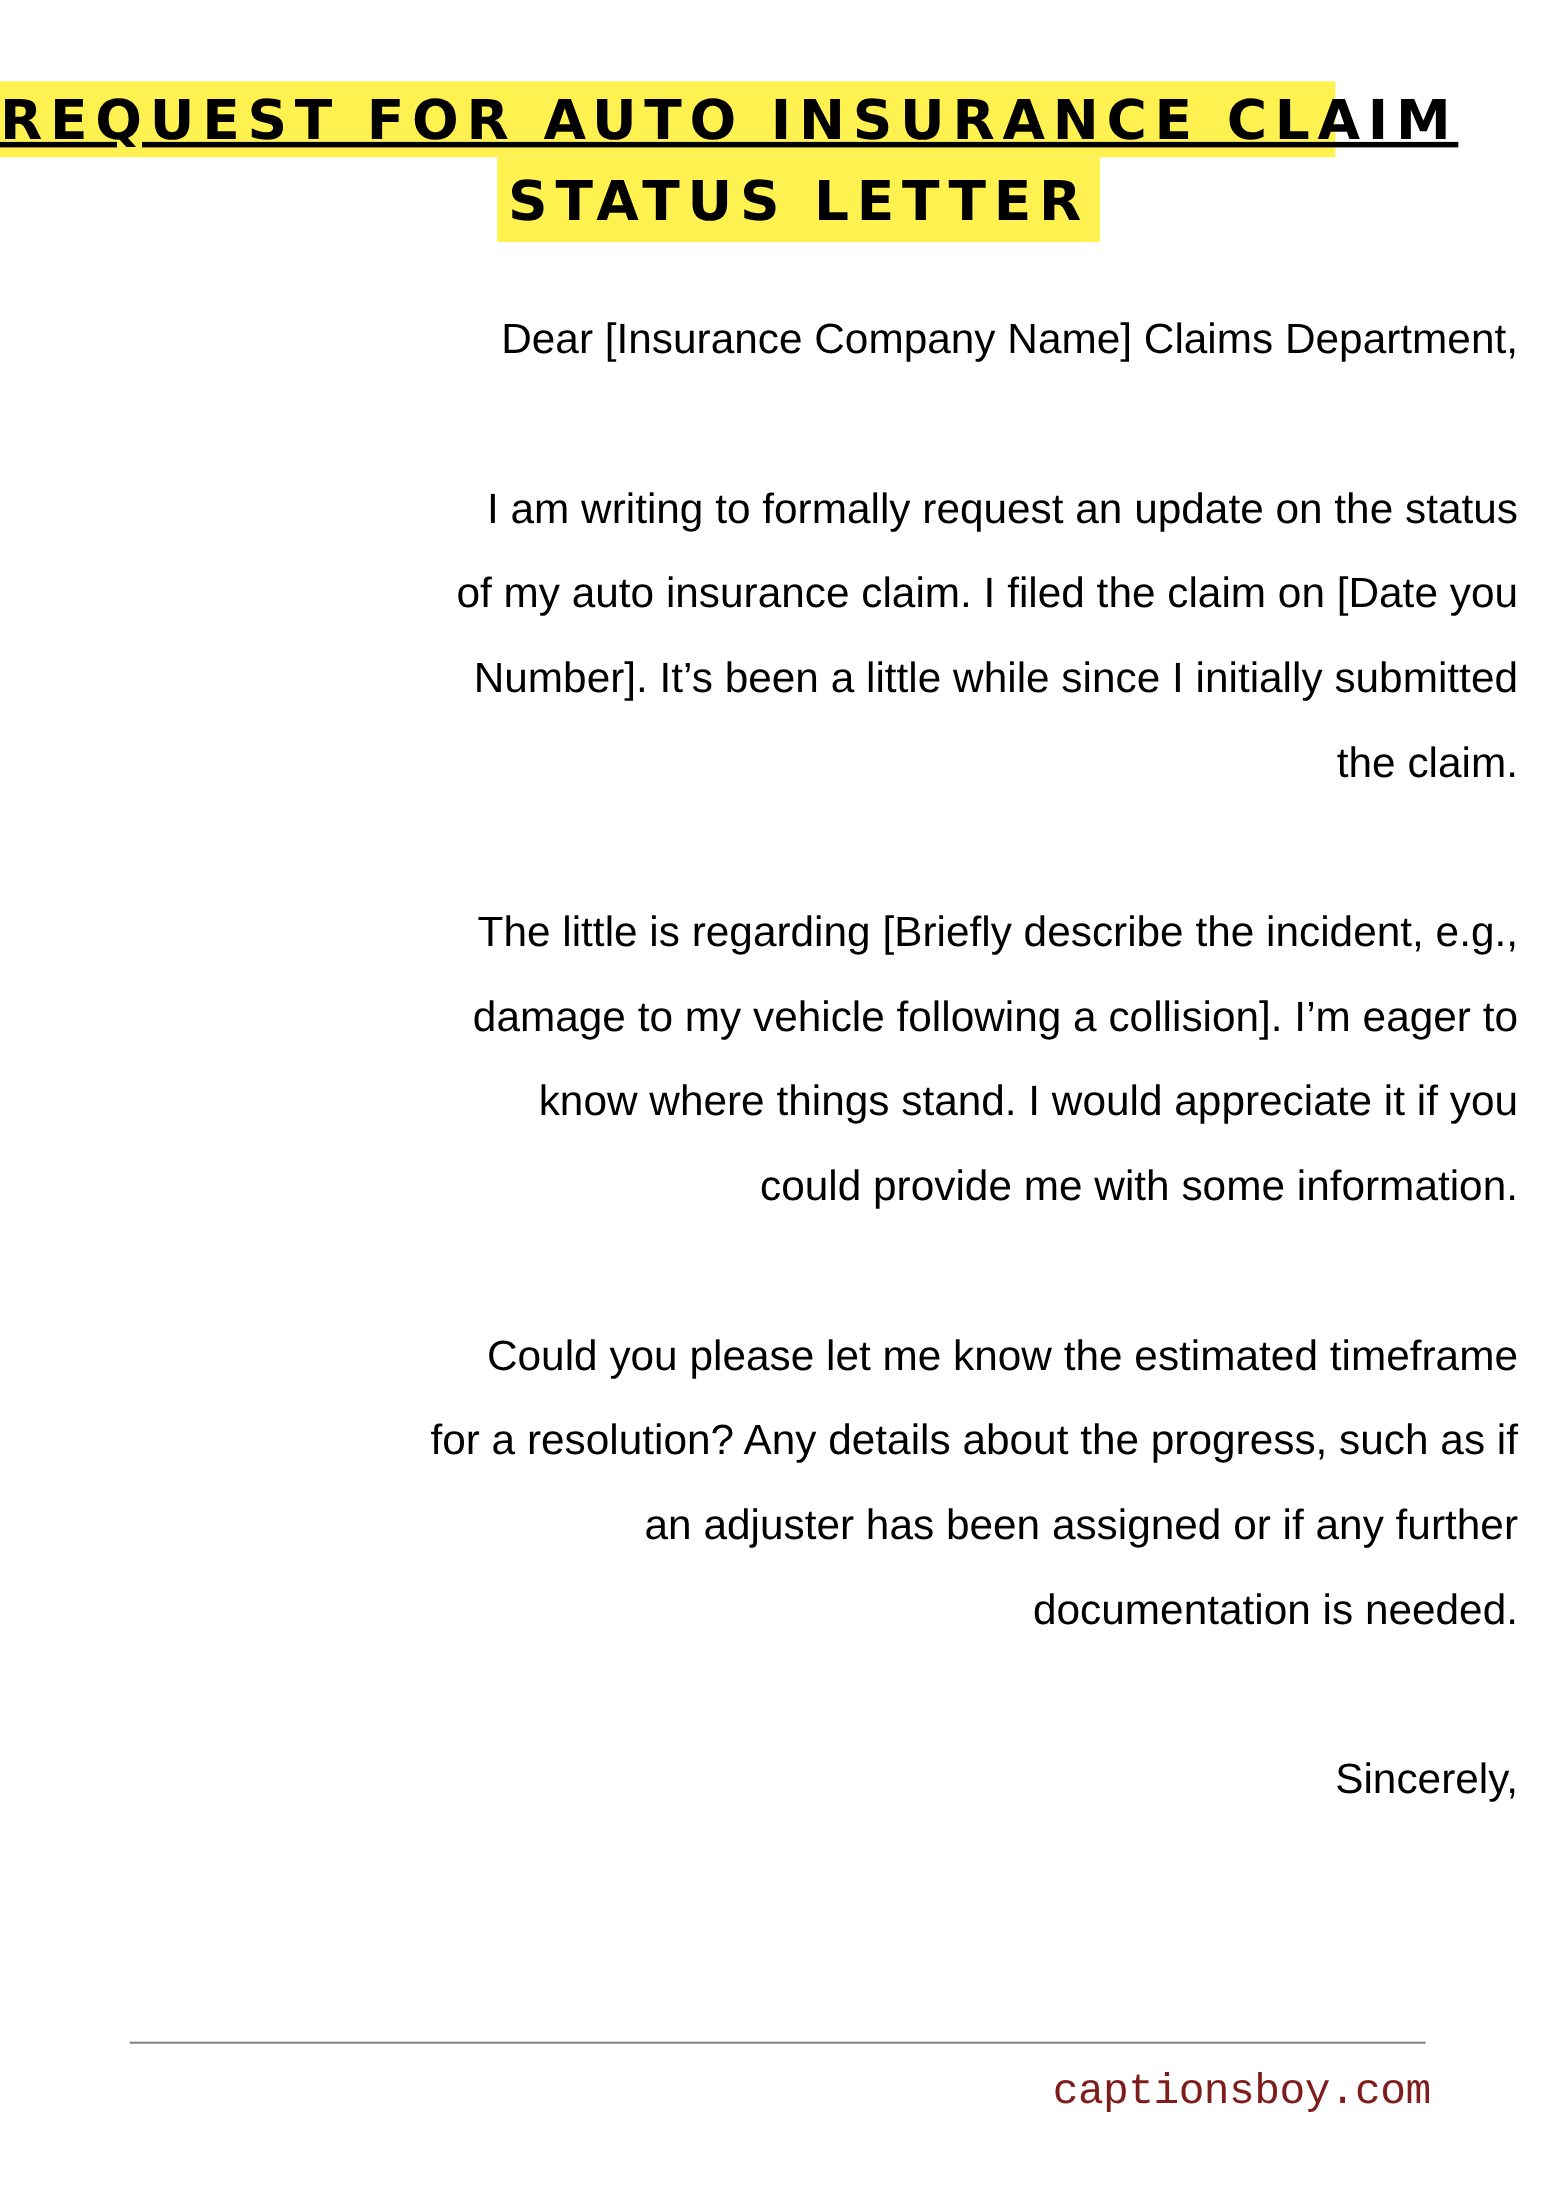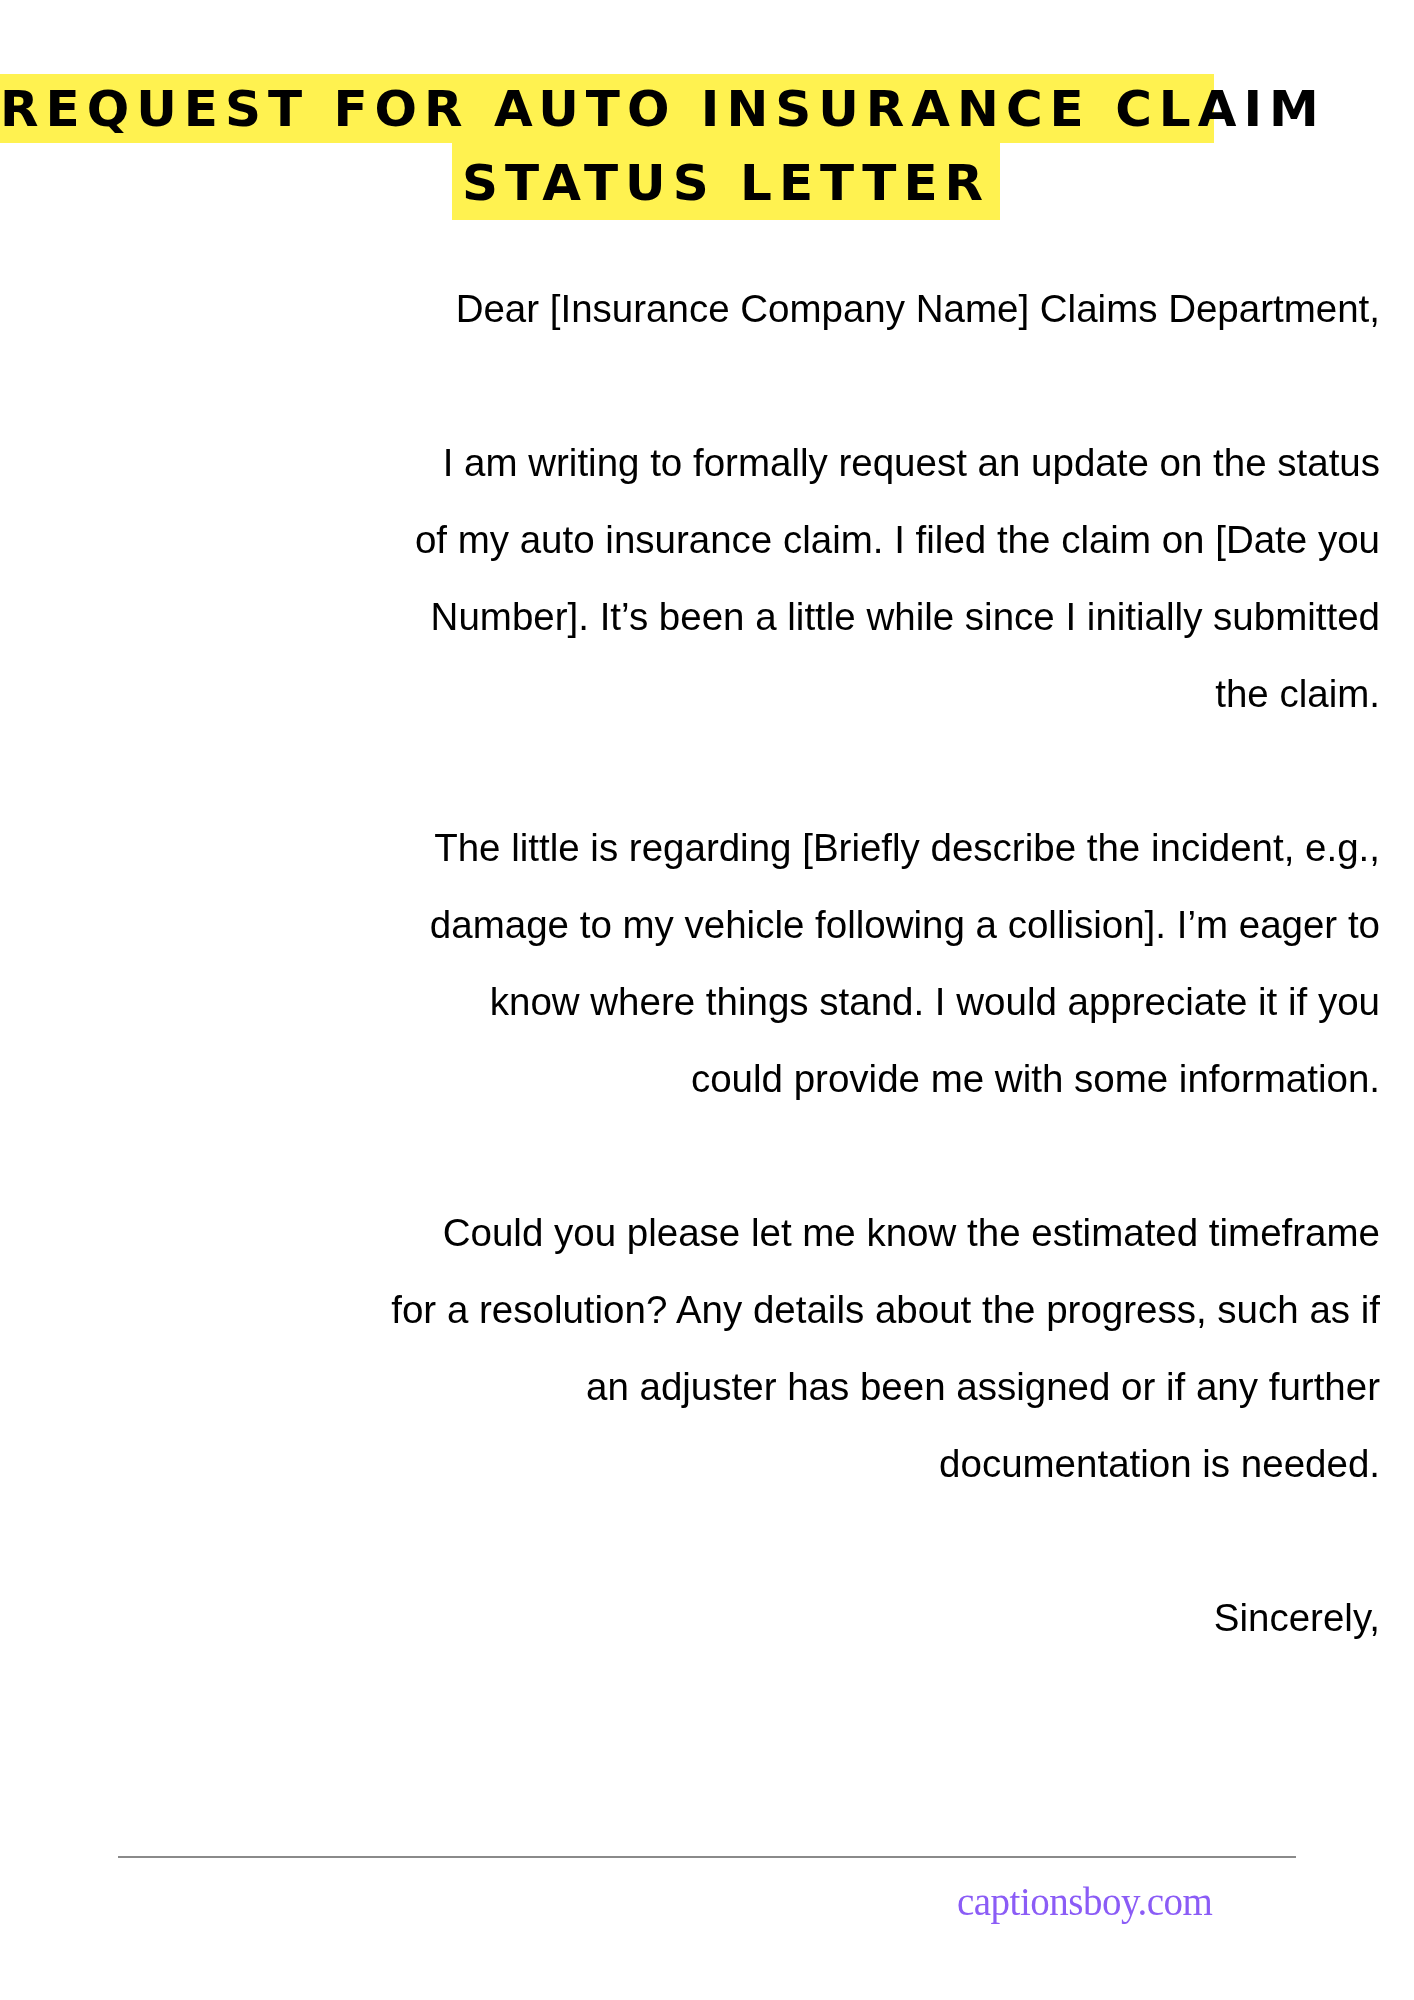--- a/index.html
+++ b/index.html
@@ -1,26 +1,26 @@
 <!DOCTYPE html>
 <html><head>
   <meta charset="utf-8">
   <style>
     html, body { margin: 0; padding: 0; background: #ffffff; }
     body { width: 1414px; height: 2000px; position: relative; overflow: hidden; font-family: "Liberation Sans", sans-serif; color: #000; }
     .title-block { position: absolute; left: 0; top: 74px; width: 1414px; }
     .title-line { position: absolute; background: #fff250; font-family: "DejaVu Sans", sans-serif; font-weight: bold; text-transform: uppercase; letter-spacing: 7px; font-size: 50px; line-height: 72px; height: 72px; white-space: nowrap; color: #000; text-align: center; }
-    .title-line.l1 { left: 0; top: 0; width: 1214px; height: 69px; line-height: 70px; }
+    .title-line.l1 { left: 0; top: 0; width: 1214px; height: 69px; line-height: 70px; text-decoration: underline; }
     .title-line.l2 { left: 404px; top: 69px; width: 548px; height: 77px; line-height: 80px; margin-left: 48px; }
     .letter { position: absolute; left: 120px; top: 270px; width: 1260px; font-size: 38.5px; line-height: 77px; }
     .letter p { margin: 0 0 77px 0; }
     .letter .line { display: block; white-space: nowrap; text-align: right; }
     .closing { margin: 0; }
     .divider { position: absolute; left: 118px; top: 1856px; width: 1178px; height: 2px; background: #8a8a8a; }
-    .footer-site { position: absolute; left: 957px; top: 1878px; font-family: Liberation Serif, serif; font-size: 39px; line-height: 48px; color: #8b5cf6; letter-spacing: -0.5px; white-space: nowrap; }
+    .footer-site { position: absolute; left: 957px; top: 1878px; font-family: Liberation Mono, monospace; font-size: 39px; line-height: 48px; color: #7f1d1d; letter-spacing: -0.5px; white-space: nowrap; }
   </style>
 </head>
 <body>
 
 <div class="title-block">
   <div class="title-line l1">Request for Auto Insurance Claim</div>
   <div class="title-line l2">Status Letter</div>
 </div>
 
 <div class="letter">

